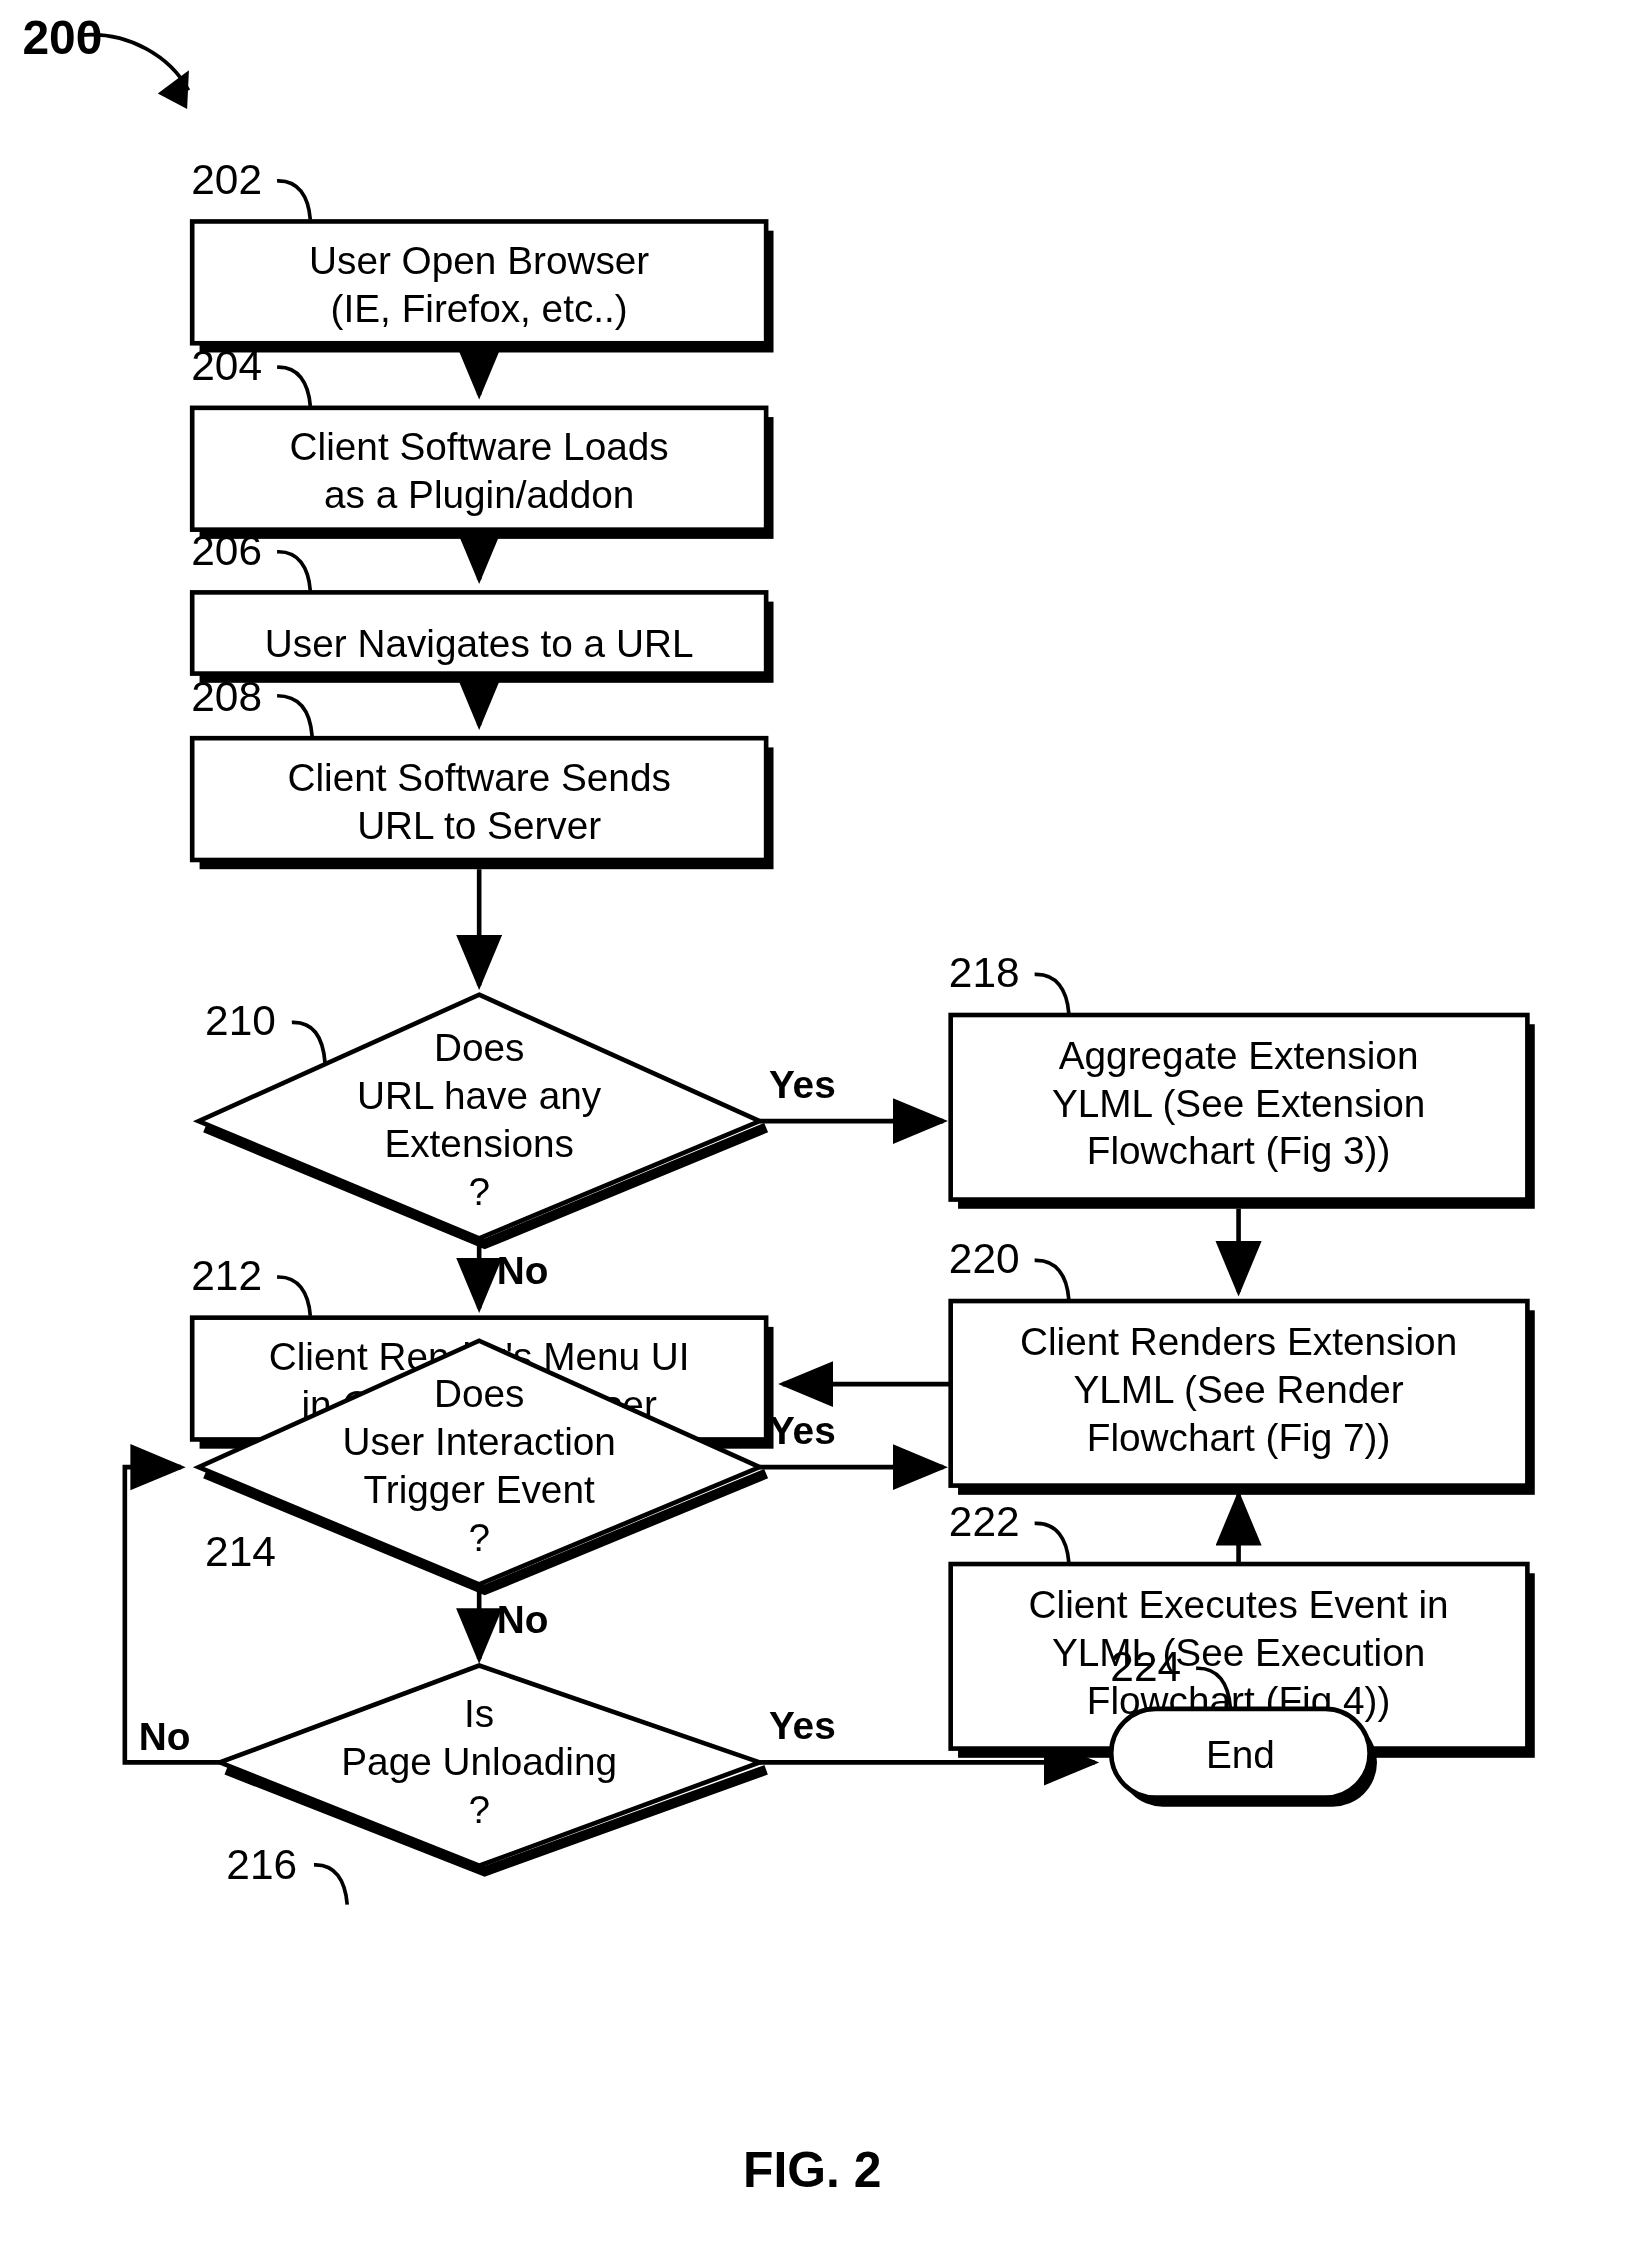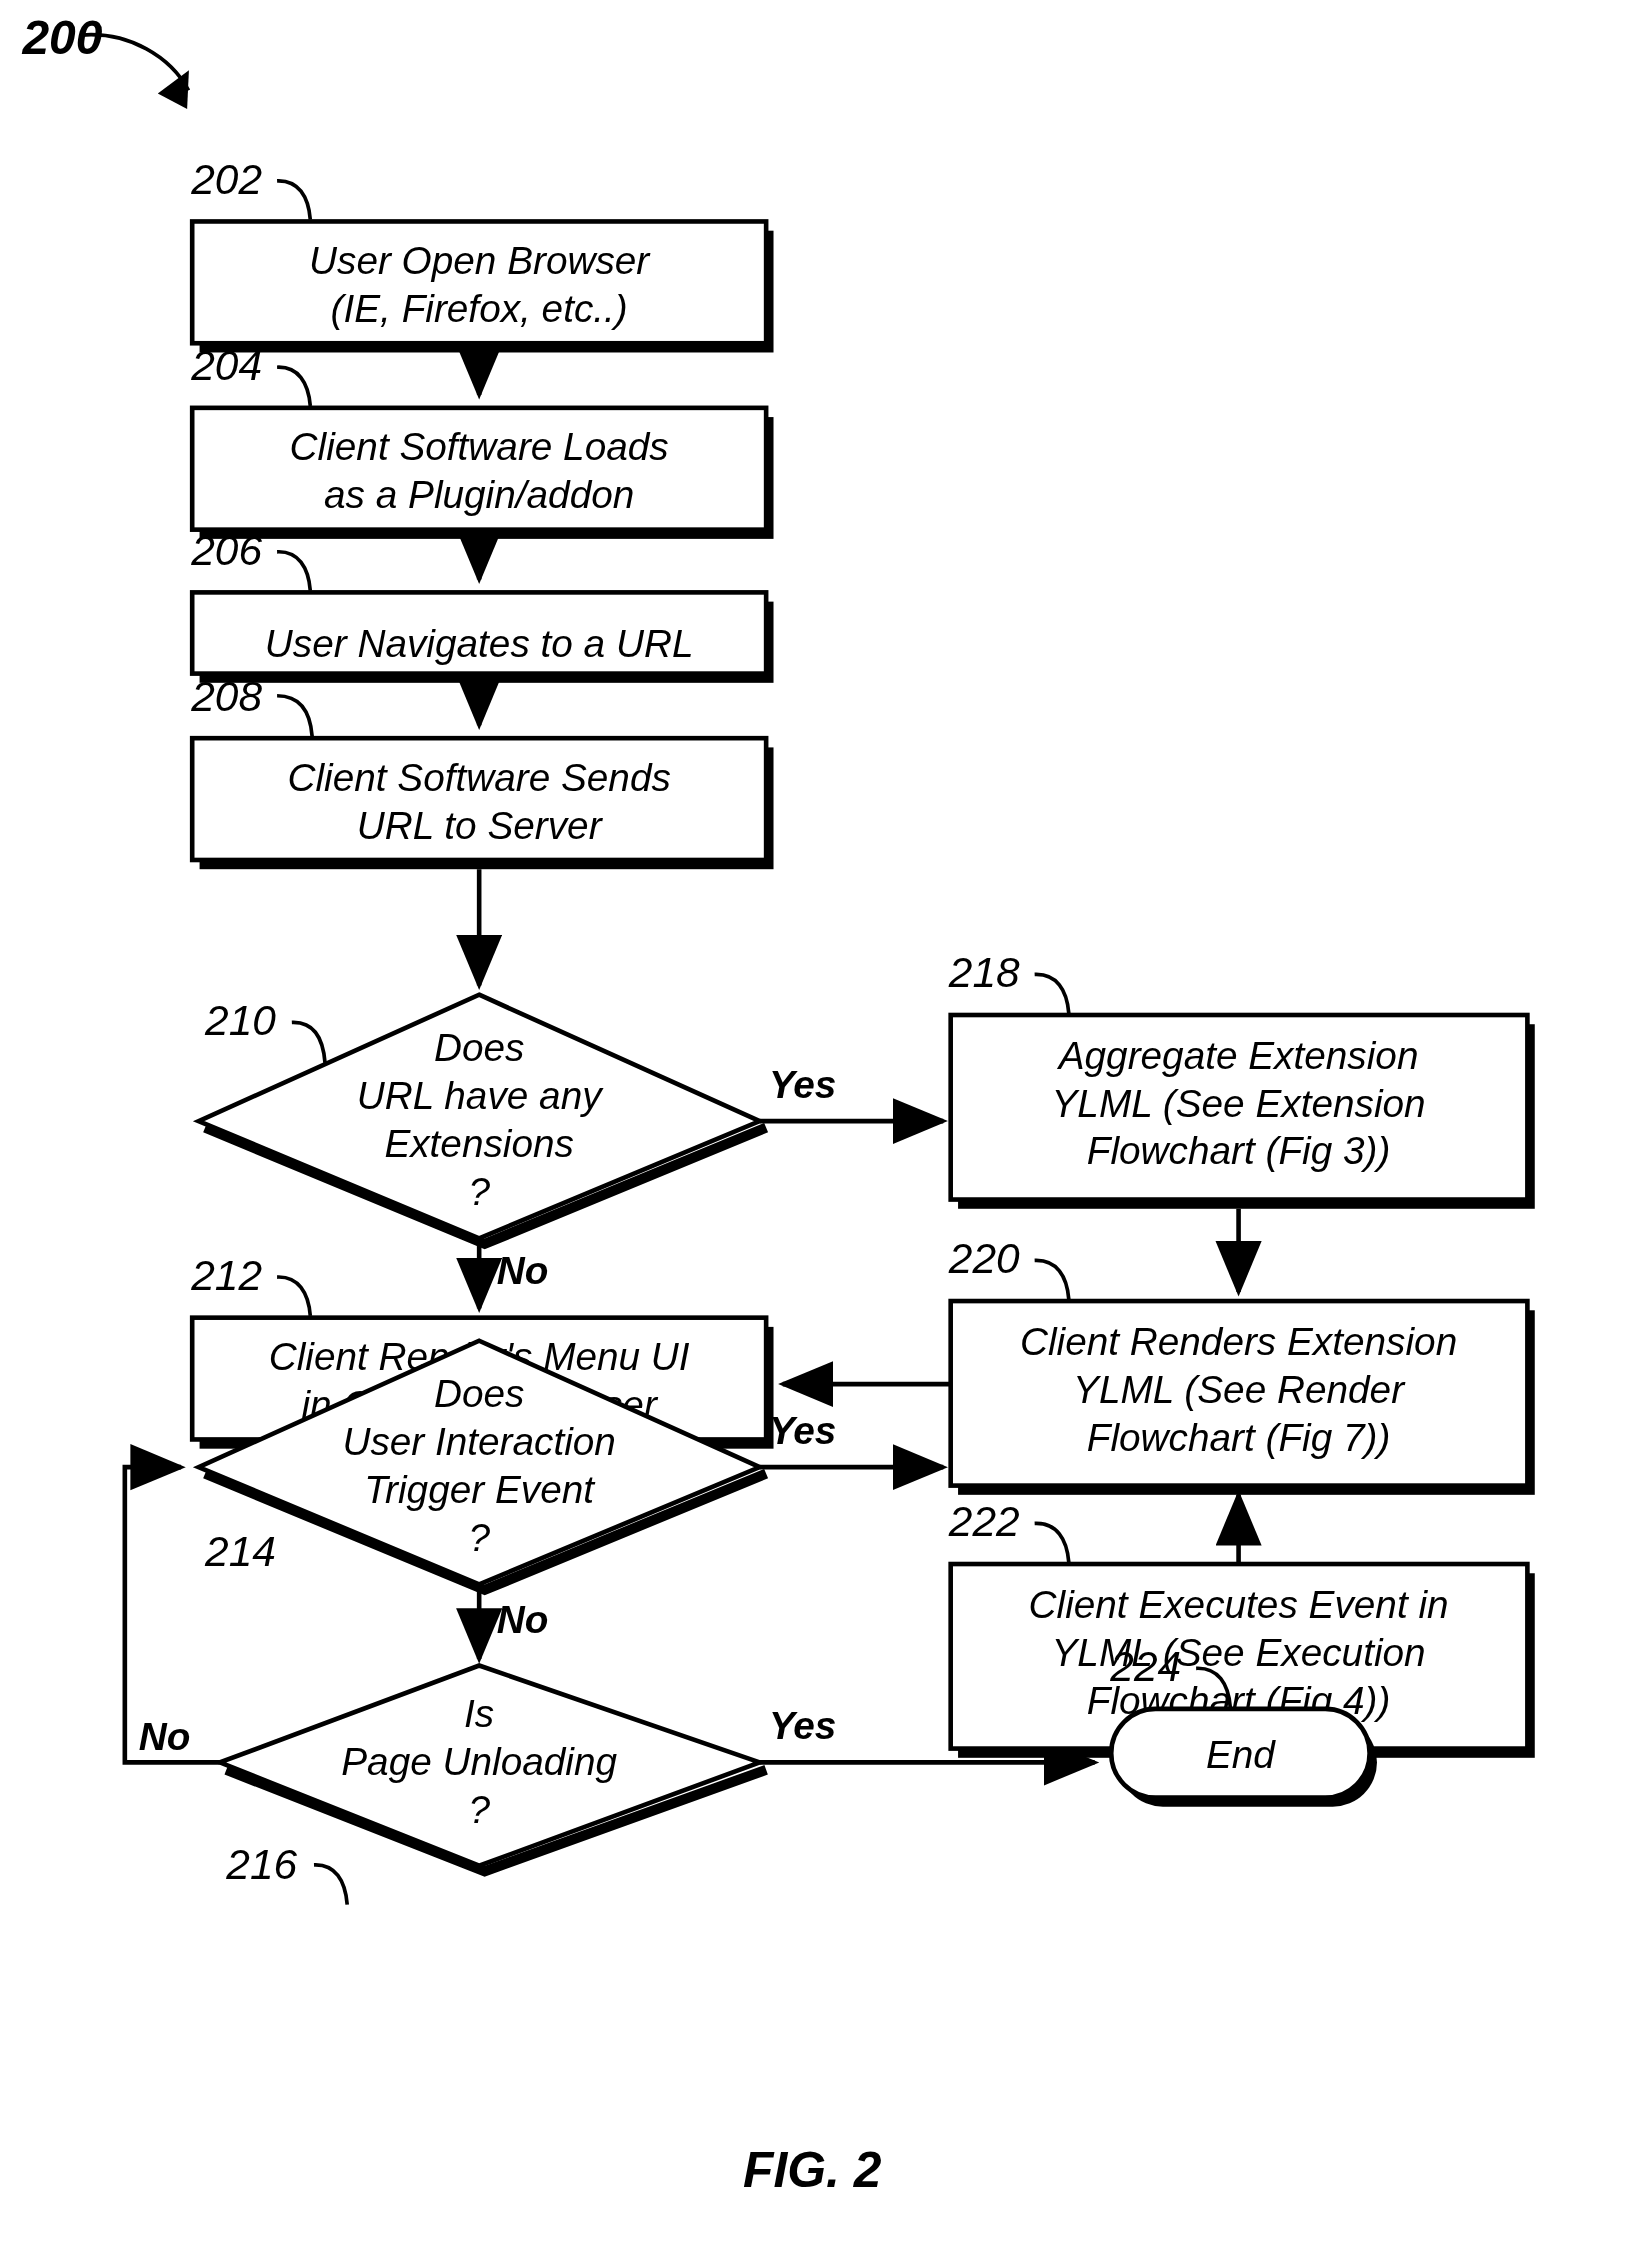--- a/index.html
+++ b/index.html
@@ -9,21 +9,20 @@
   }
   body {
     font-family: "Liberation Sans", sans-serif;
   }
   #page {
     position: relative;
     width: 1631px;
     height: 2257px;
     background: #ffffff;
     overflow: hidden;
-    font-style: italic;
   }
   svg.diagram {
     position: absolute;
     left: 0;
     top: 0;
     width: 1631px;
     height: 2257px;
   }
   .node-box {
     fill: #ffffff;

